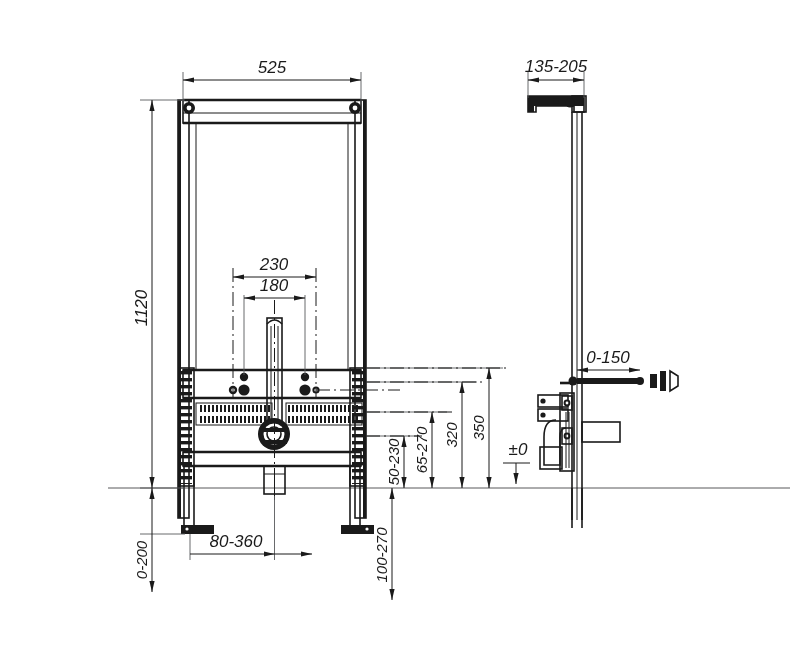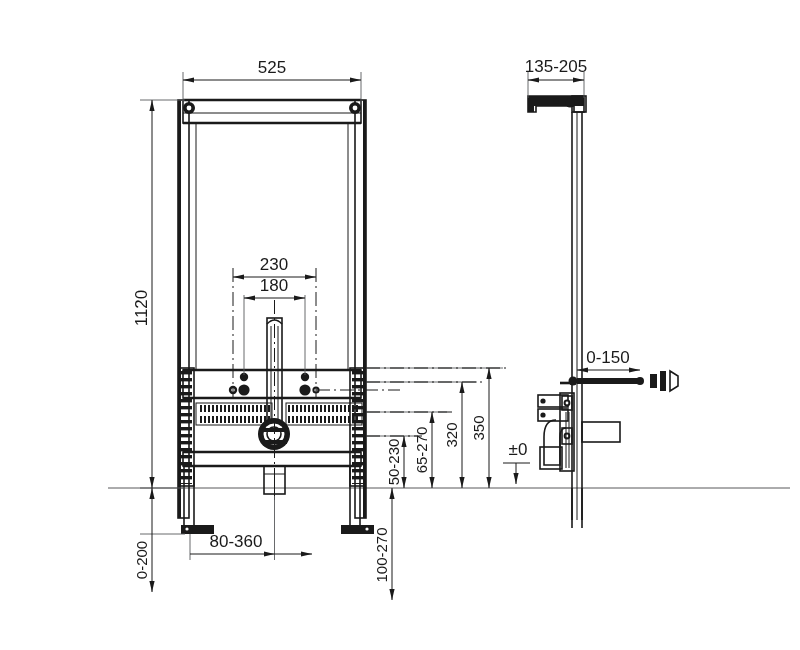--- a/index.html
+++ b/index.html
@@ -10,20 +10,21 @@
   body {
     width: 800px;
     height: 650px;
     font-family: "Liberation Sans", sans-serif;
     overflow: hidden;
   }
   #drawing-root {
     position: relative;
     width: 708px;
     height: 650px;
+    font-style: italic;
   }
   svg#technical-drawing {
     display: block;
     width: 800px;
     height: 650px;
   }
   .dim-text {
     font-family: "Liberation Sans", sans-serif;
     font-size: 17px;
     fill: #1a1a1a;

